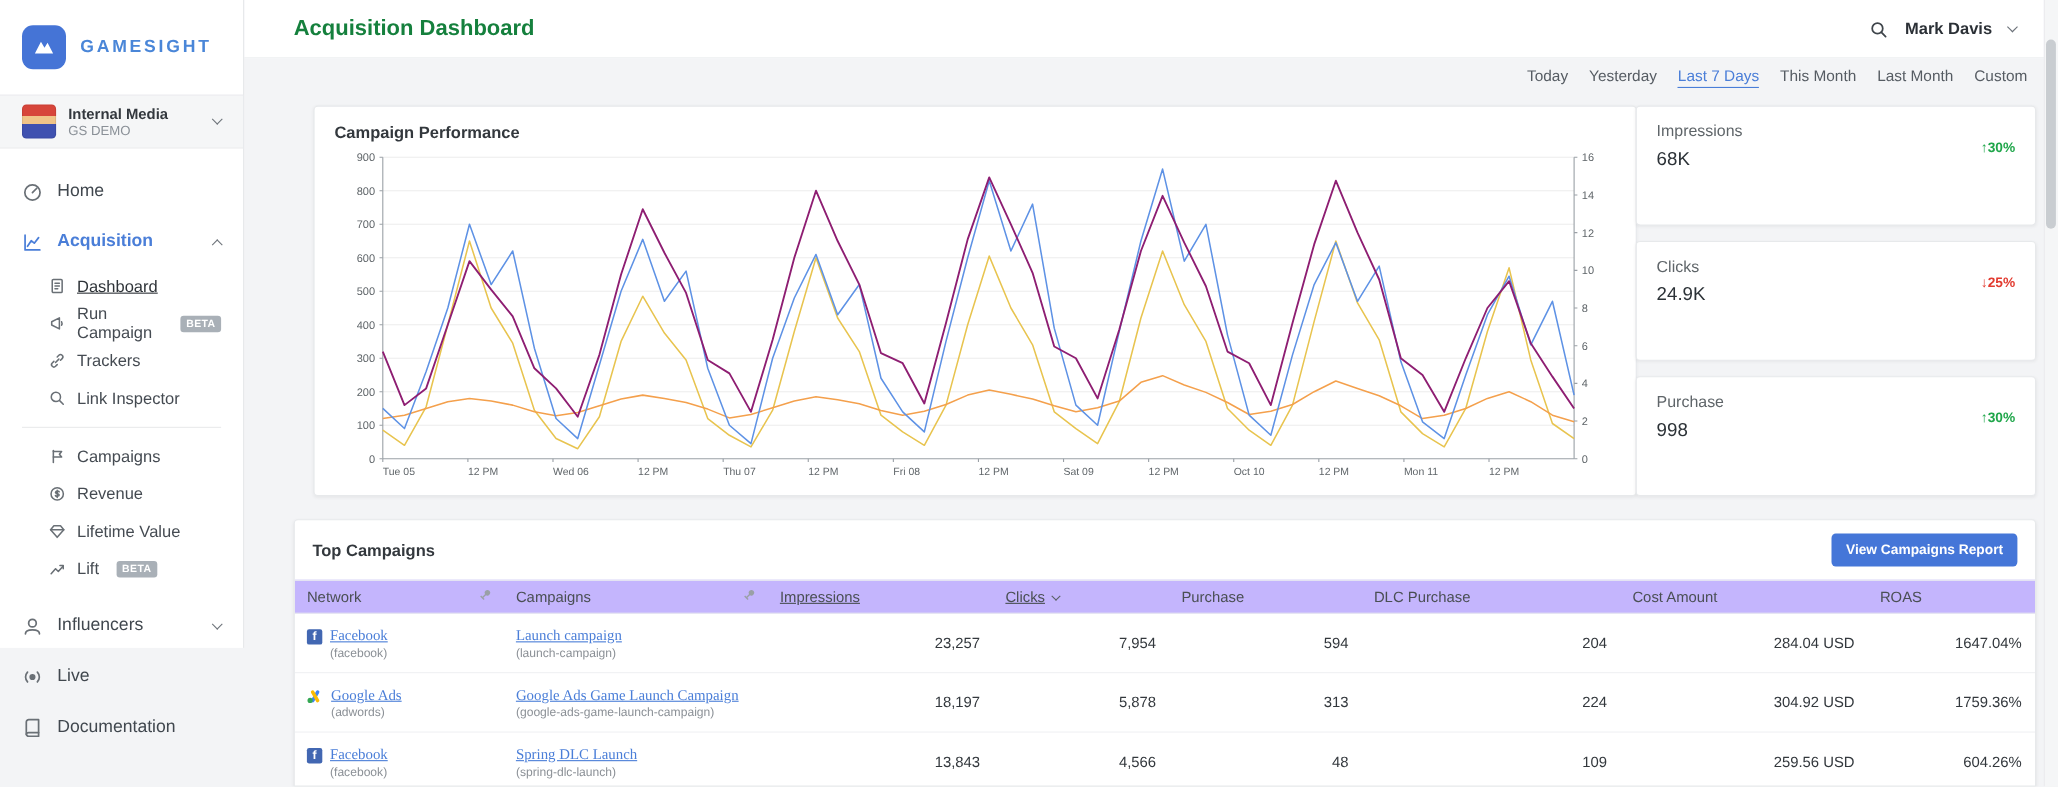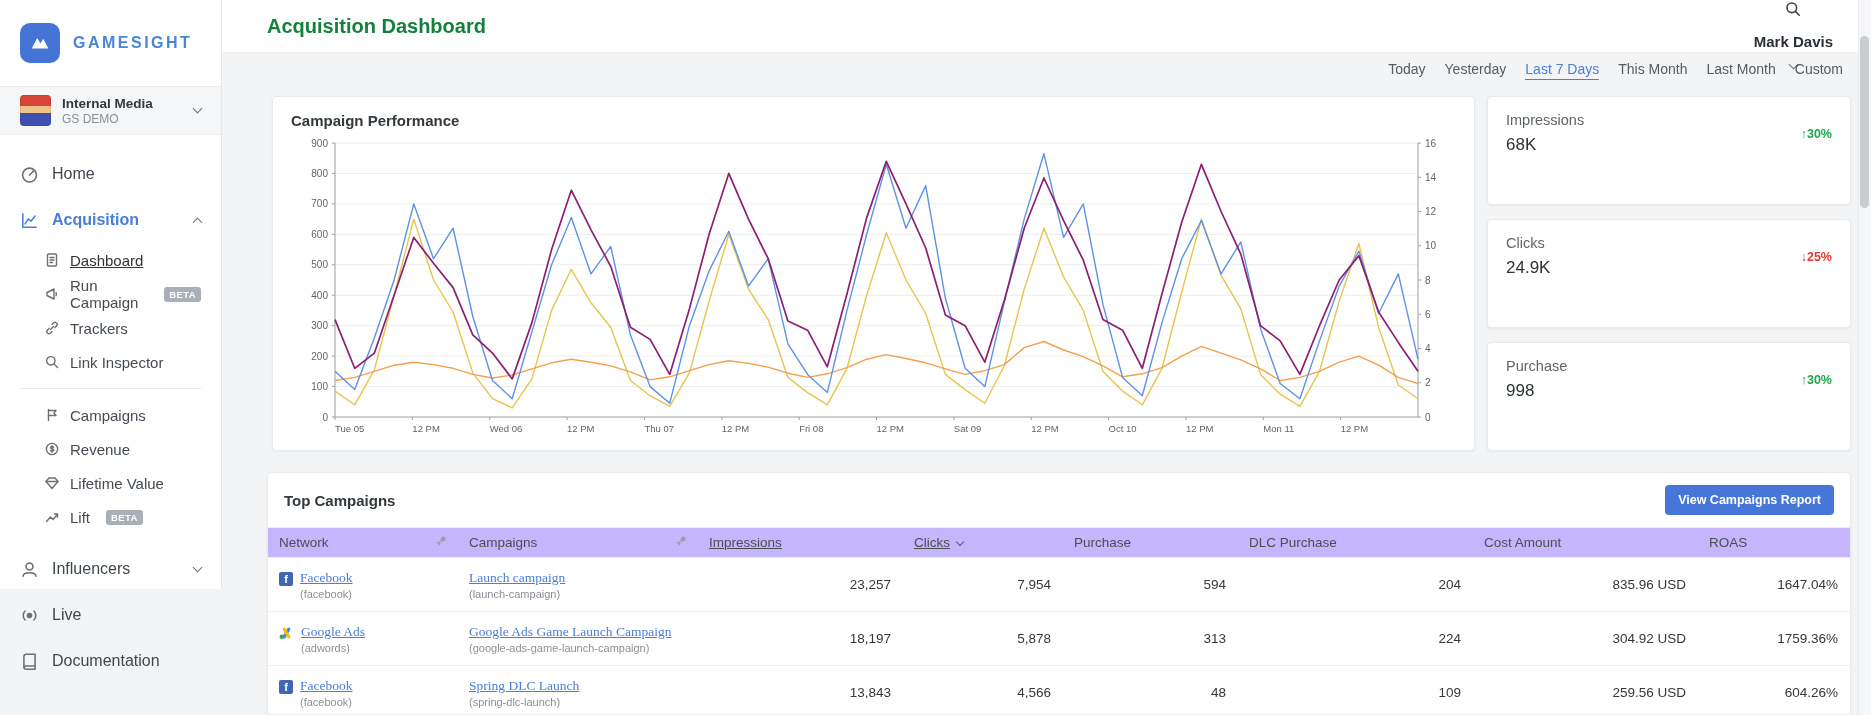--- a/index.html
+++ b/index.html
@@ -46,32 +46,32 @@
   .nav-divider { height:1px; background:#e9eaec; margin:9px 20px; }
   .gap-top { margin-top:12px; }
   svg.ic { stroke:#6a7076; stroke-width:1.4; fill:none; stroke-linecap:round; stroke-linejoin:round; }
   .nav-main.active svg.ic { stroke:#4a7ed8; }
   
   .main-header { position:absolute; left:222px; top:0; width:1649px; height:53px;
     background:#fff; border-bottom:1px solid #eef0f2; }
   .page-title { position:absolute; left:45px; top:0; line-height:53px; font-size:20px;
     font-weight:700; color:#15803d; }
   .header-right { position:absolute; right:38px; top:0; height:53px;
-    display:flex; align-items:center; gap:15px;flex-direction:column; }
+    display:flex; align-items:center; gap:15px; }
   .user-name { font-size:15px; font-weight:600; color:#2b3036; cursor:pointer; }
   .search-btn { cursor:pointer; display:flex; align-items:center; }
   
   .date-tabs { position:absolute; top:61px; right:28px; display:flex; gap:19px;
     font-size:14px; color:#565c63; }
   .date-tab { cursor:pointer; padding-bottom:2px; }
   .date-tab.active { color:#4a7ed8; border-bottom:1px solid #4a7ed8; }
   
   .card { background:#fff; border:1px solid #e7e9eb; border-radius:4px;
     box-shadow:0 1px 3px rgba(0,0,0,.05); }
-  .chart-card { position:absolute; left:272px; top:96px; width:1203px; height:355px; padding:15px 18px; }
+  .chart-card { position:absolute; left:285px; top:96px; width:1203px; height:355px; padding:15px 18px; }
   .card-title { font-size:15px; font-weight:700; color:#33383d; }
   #perf-chart { margin-top:8px; display:block; }
   .stats-col { position:absolute; left:1487px; top:96px; width:364px; height:355px;
     display:flex; flex-direction:column; gap:14px; }
   .stat-card { flex:1; padding:15px 18px; position:relative; }
   .stat-label { font-size:14.5px; color:#5f6569; }
   .stat-value { font-size:17px; font-weight:500; color:#2c3237; margin-top:7px; }
   .delta { position:absolute; right:18px; top:30px; font-size:12.5px; font-weight:700; }
   .delta.up { color:#1fa64a; }
   .delta.down { color:#e23b30; }
@@ -463,21 +463,21 @@
       </div>
     </div>
     <div class="td">
       <a class="blue-link">Launch campaign</a>
       <div class="sub-id">(launch-campaign)</div>
     </div>
     <div class="td num">23,257</div>
     <div class="td num">7,954</div>
     <div class="td num">594</div>
     <div class="td num">204</div>
-    <div class="td num">835.96 USD</div>
+    <div class="td num">284.04 USD</div>
     <div class="td num">1647.04%</div>
   </div>
 
   <div class="tgrid trow">
     <div class="td">
       <div class="net-cell">
         <span class="ga-icon">
           <svg width="15" height="14" viewBox="0 0 16 14">
               <rect x="6.3" y="0.5" width="3.4" height="13" rx="1.7" fill="#4285f4" transform="rotate(30 8 7)"></rect>
               <rect x="6.3" y="0.5" width="3.4" height="13" rx="1.7" fill="#fbbc04" transform="rotate(-30 8 7)"></rect>

